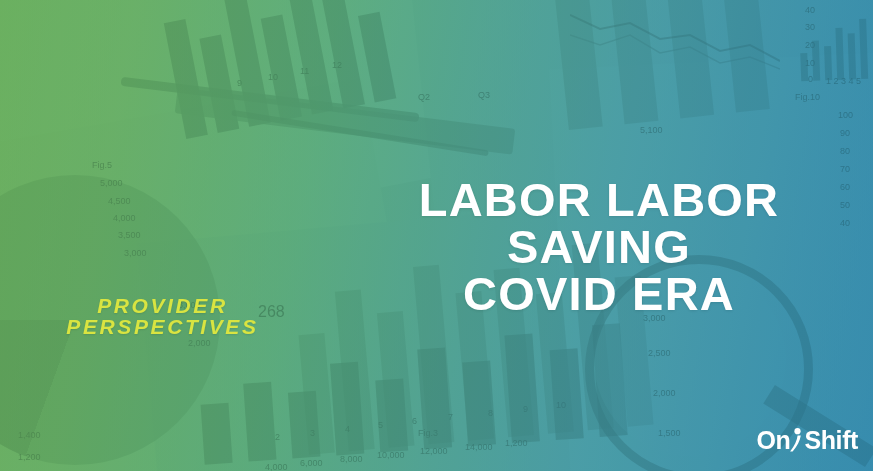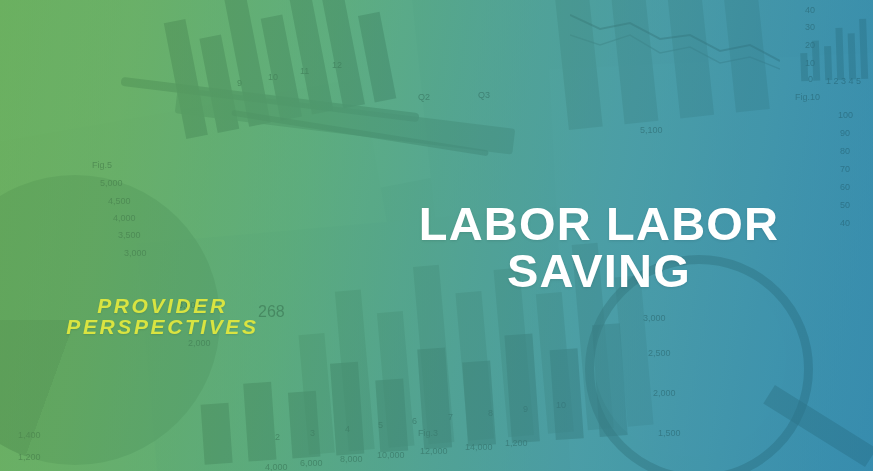--- a/index.html
+++ b/index.html
@@ -391,17 +391,28 @@
     <div class="bgnum" style="left:840px; top:218px;">40</div>
   </div>
 
   <div class="tint"></div>
   <div class="tint2"></div>
 
   <div class="content">
     <div class="eyebrow">PROVIDER PERSPECTIVES</div>
     <div class="headline">
       <span class="hl-line">LABOR LABOR SAVING</span>
+      <span class="hl-line">COVID ERA</span>
     </div>
   </div>
 
+  <div class="logo">
+    <span>On</span>
+    <span class="logo-mark">
+      <svg width="15" height="26" viewBox="0 0 15 26">
+        <circle cx="8.5" cy="4.2" r="3.1" fill="#ffffff"></circle>
+        <path d="M11.8 8.6 C 11.0 14.0 8.2 19.5 3.6 24.6 L 1.1 24.6 C 5.6 19.0 8.0 13.6 8.6 8.6 Z" fill="#ffffff"></path>
+      </svg>
+    </span>
+    <span>Shift</span>
+  </div>
 
 </div>
 
 </body></html>

